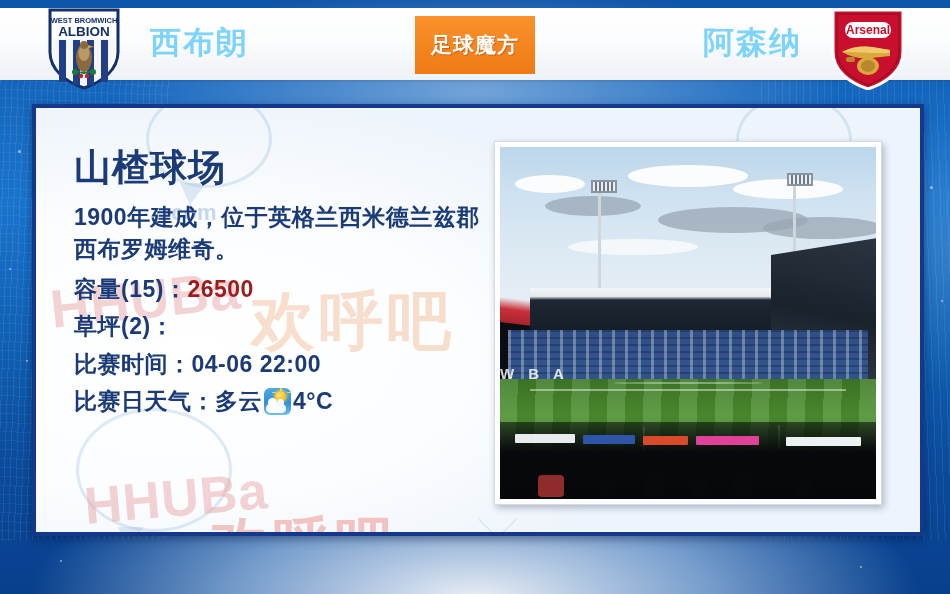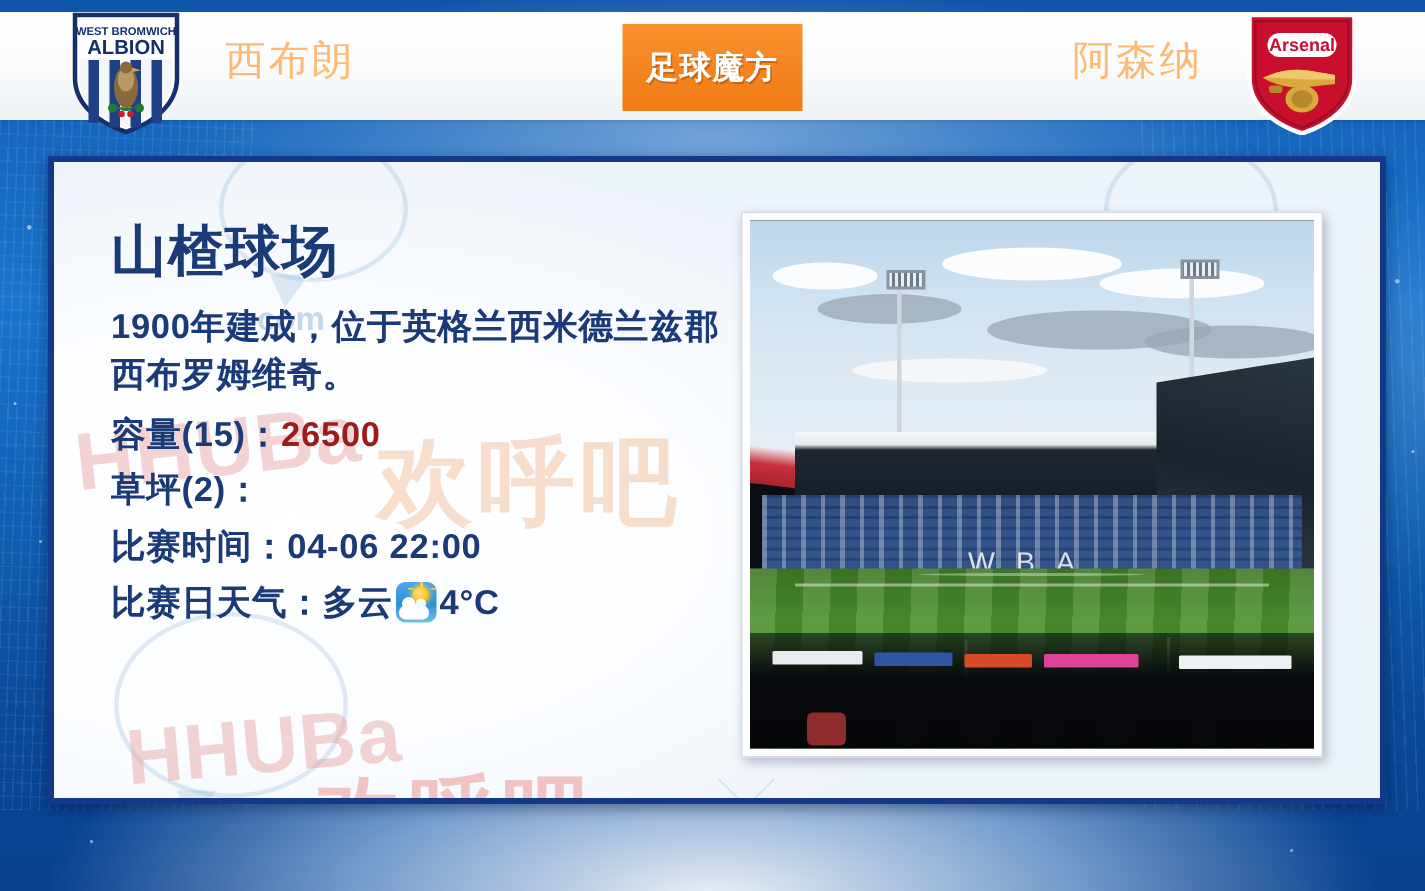--- a/index.html
+++ b/index.html
@@ -38,21 +38,21 @@
   .header{
     position:absolute;left:0;top:0;width:950px;height:88px;
   }
   .header-bar{
     position:absolute;left:0;top:8px;width:950px;height:72px;
     background:linear-gradient(180deg,#ffffff 0%,#fbfcfd 45%,#eef2f6 100%);
     box-shadow:0 1px 2px rgba(0,0,0,.12);
   }
   .team-name{
     position:absolute;top:22px;
-    font-size:27px;font-weight:400;color:#fdba74;letter-spacing:2px;
+    font-size:31px;font-weight:700;color:#7dd3fc;letter-spacing:2px;
     text-shadow:0 1px 0 rgba(255,255,255,.9);
   }
   .team-name.home{left:150px;}
   .team-name.away{right:148px;}
 
   .crest{position:absolute;top:6px;width:80px;height:82px;}
   .crest.home{left:44px;}
   .crest.away{right:42px;}
 
   .center-logo{
@@ -186,22 +186,22 @@
     transform:skewY(7deg);
   }
   .seats{
     position:absolute;left:2%;top:52%;width:96%;height:22%;
     background:
       repeating-linear-gradient(90deg, rgba(255,255,255,.30) 0 3px, rgba(255,255,255,0) 3px 13px),
       repeating-linear-gradient(180deg, rgba(0,0,0,.22) 0 2px, rgba(0,0,0,0) 2px 7px),
       linear-gradient(180deg,#2f4e86 0%,#33558f 50%,#2a4878 100%);
   }
   .wba{
-    position:absolute;top:62%;left:0;width:100%;text-align:center;
-    color:rgba(255,255,255,.82);font-weight:400;font-size:19px;letter-spacing:14px;
+    position:absolute;top:62%;left:0;width:100%;text-align:left;
+    color:rgba(255,255,255,.82);font-weight:700;font-size:15px;letter-spacing:14px;
   }
   .pitch{
     position:absolute;left:0;bottom:0;width:100%;height:34%;
     background:
       repeating-linear-gradient(92deg,
         rgba(255,255,255,.10) 0 18px, rgba(0,0,0,.07) 18px 36px),
       linear-gradient(180deg,#3f7a27 0%,#4d9130 30%,#3d7524 70%,#2c5519 100%);
   }
   .pitch-line{position:absolute;background:rgba(255,255,255,.75);}
   .fg{

